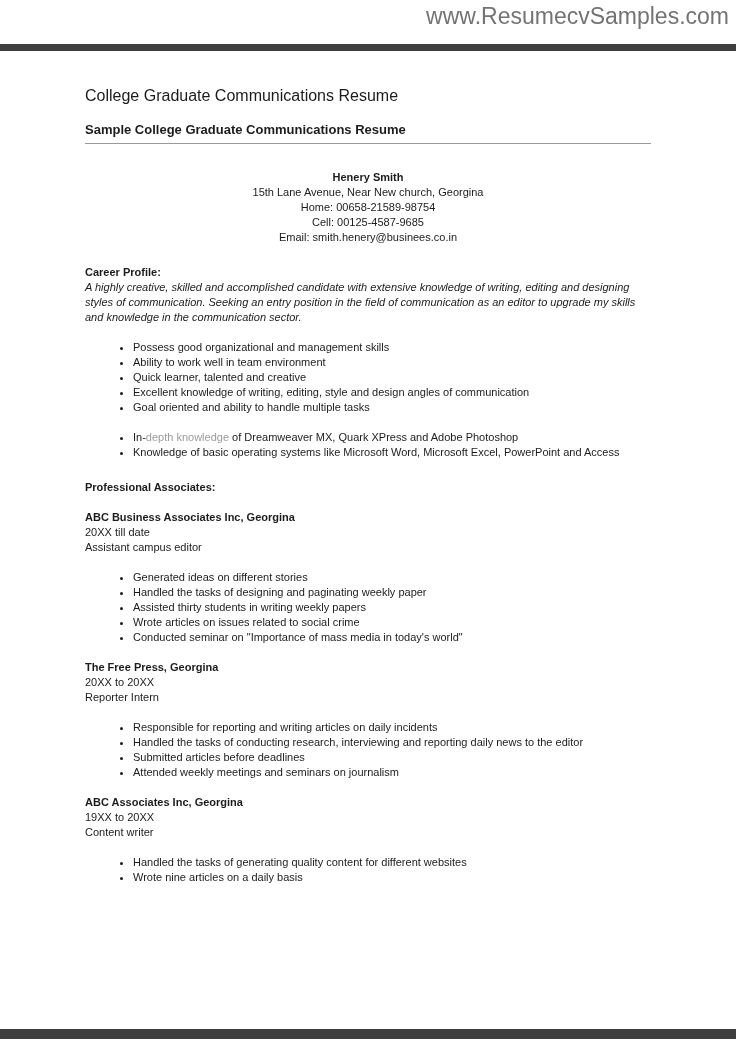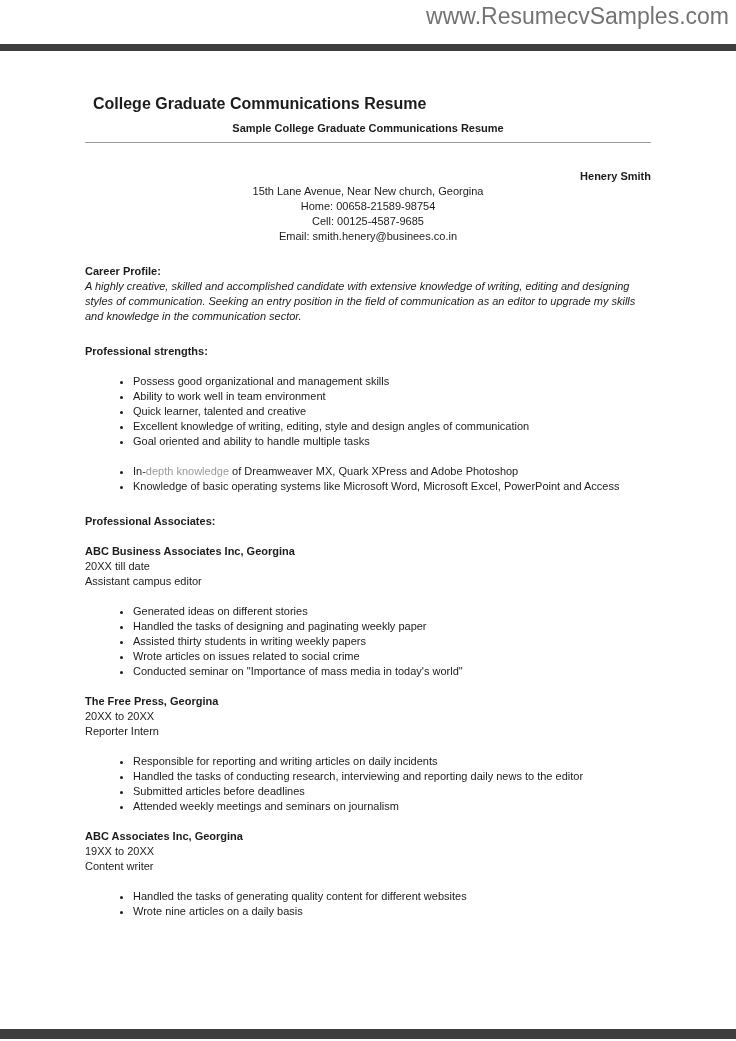--- a/index.html
+++ b/index.html
@@ -41,39 +41,39 @@
     position: absolute;
     top: 88px;
     left: 85px;
     width: 566px;
     font-size: 11px;
     line-height: 15px;
   }
   .title {
     font-size: 16px;
     line-height: 16px;
-    font-weight: bold;
-    margin: 8px;
+    font-weight: normal;
+    margin: 0;
   }
   .subtitle {
-    margin-top: 9px;
-    text-align: center;
+    margin-top: 18px;
+    text-align: left;
     font-weight: bold;
-    font-size: 11px;
+    font-size: 13px;
   }
   .divider {
     border: none;
     border-top: 1px solid #9a9a9a;
     margin: 6px 0 0 0;
   }
   .contact {
     margin-top: 26px;
     text-align: center;
   }
-  .contact .name { font-weight: bold; text-align: right; }
+  .contact .name { font-weight: bold; }
   .section-heading {
     margin-top: 20px;
     font-weight: bold;
   }
   p.profile {
     margin: 0;
     font-style: italic;
   }
   ul {
     margin: 15px 0 0 0;
@@ -103,21 +103,20 @@
     <div class="name">Henery Smith</div>
     <div>15th Lane Avenue, Near New church, Georgina</div>
     <div>Home: 00658-21589-98754</div>
     <div>Cell: 00125-4587-9685</div>
     <div>Email: smith.henery@businees.co.in</div>
   </div>
 
   <div class="section-heading">Career Profile:</div>
   <p class="profile">A highly creative, skilled and accomplished candidate with extensive knowledge of writing, editing and designing styles of communication. Seeking an entry position in the field of communication as an editor to upgrade my skills and knowledge in the communication sector.</p>
 
-  <div class="section-heading">Professional strengths:</div>
   <ul>
     <li>Possess good organizational and management skills</li>
     <li>Ability to work well in team environment</li>
     <li>Quick learner, talented and creative</li>
     <li>Excellent knowledge of writing, editing, style and design angles of communication</li>
     <li>Goal oriented and ability to handle multiple tasks</li>
   </ul>
 
   <ul>
     <li><span>In-</span><span class="gray">depth knowledge</span><span> of Dreamweaver MX, Quark XPress and Adobe Photoshop</span></li>

